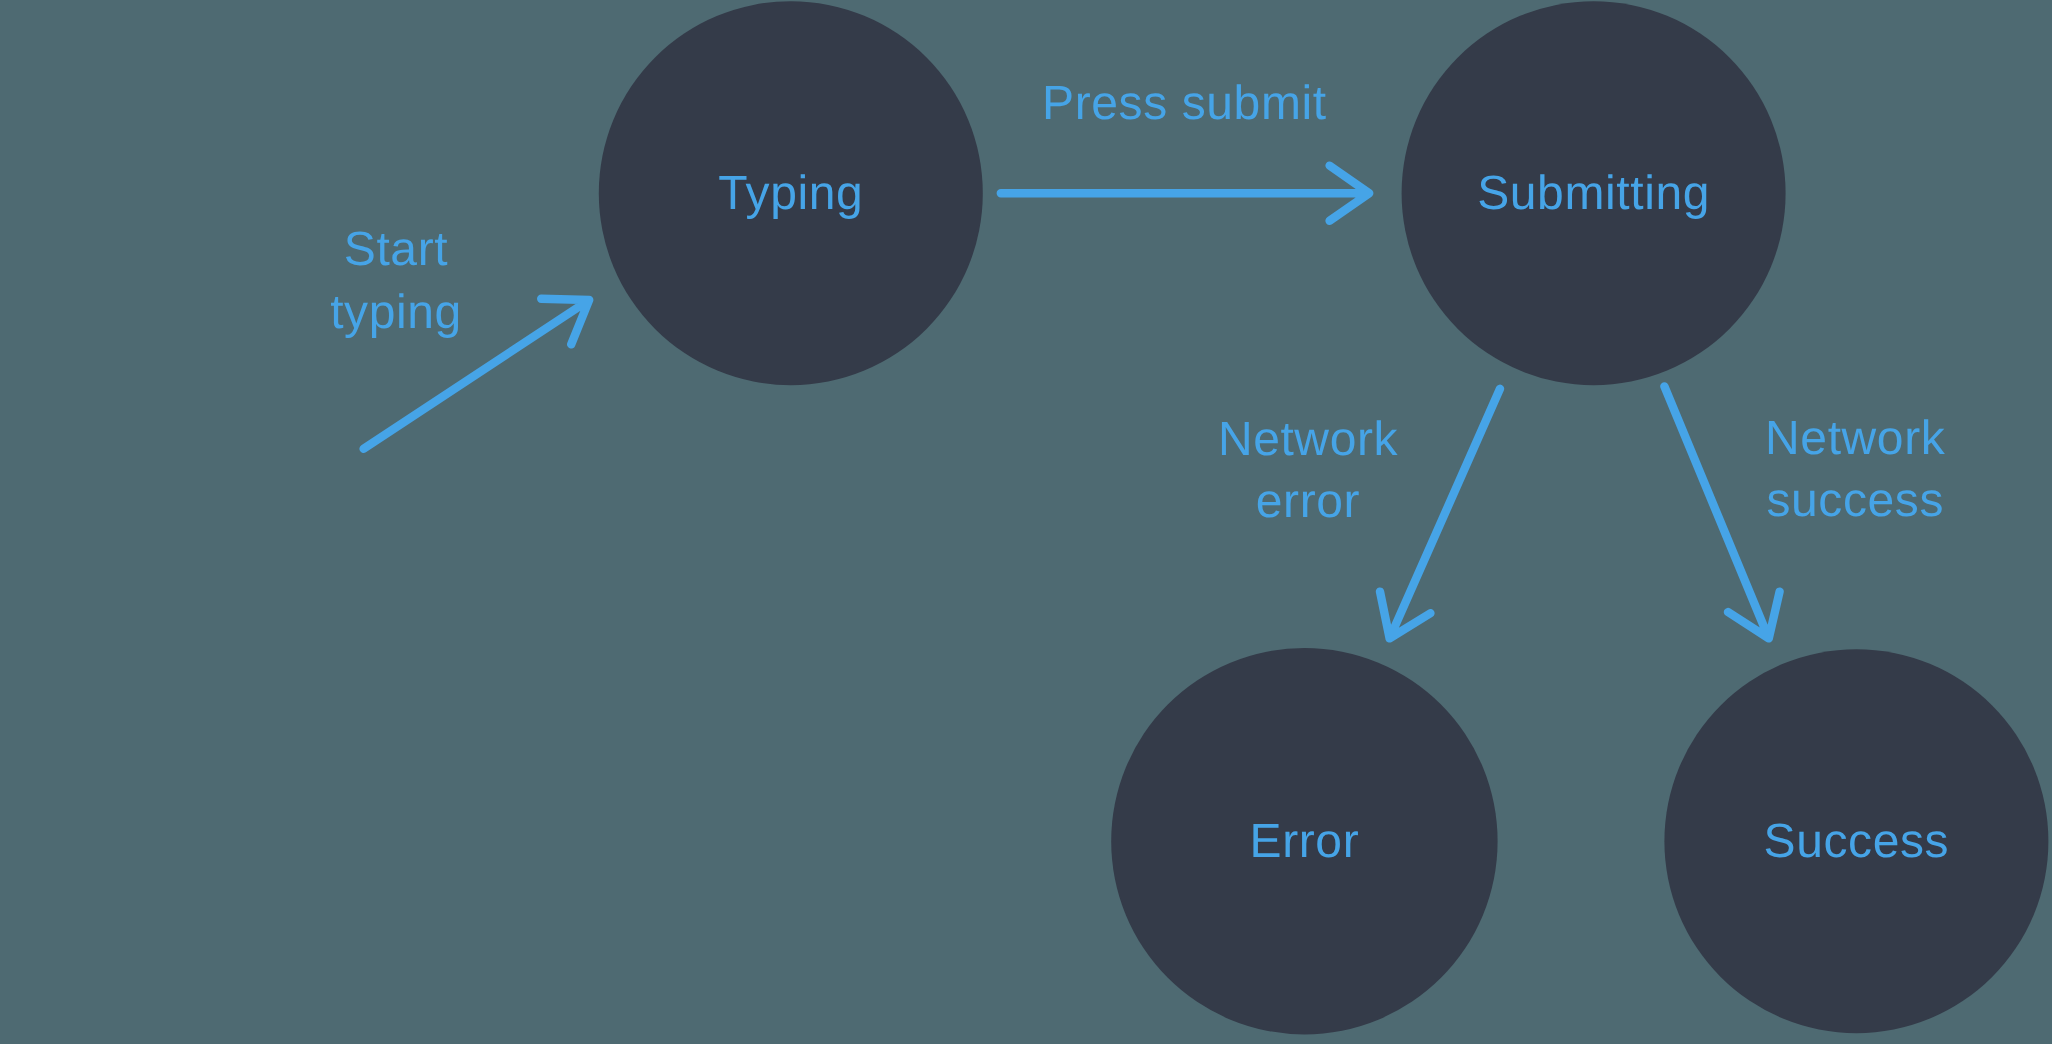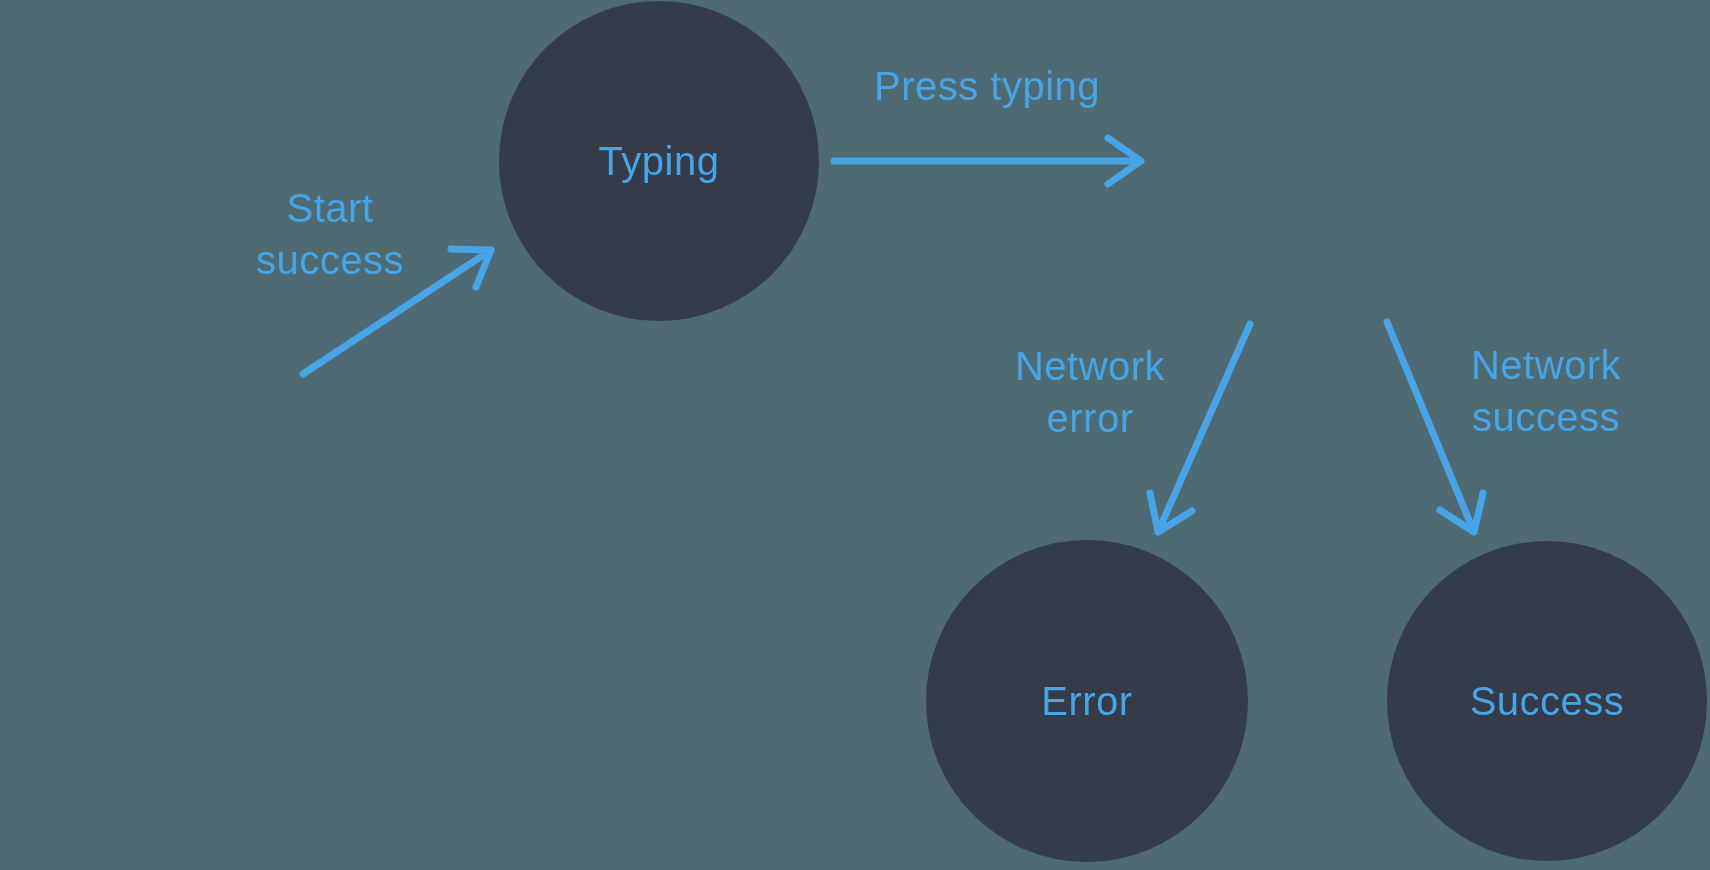--- a/index.html
+++ b/index.html
@@ -80,33 +80,36 @@
     <path d="M834 161 L1141 161 M1108 138 L1141 161 L1108 184"></path>
     <path d="M1250 324 L1158 532 M1192 511 L1158 532 L1150 493"></path>
     <path d="M1387 322 L1474 532 M1483 493 L1474 532 L1440 510"></path>
   </svg>
 
 
   <div class="node node-typing">
     <span>Typing</span>
   </div>
 
+  <div class="node node-submitting">
+    <span>Submitting</span>
+  </div>
 
   <div class="node node-error">
     <span>Error</span>
   </div>
 
   <div class="node node-success">
     <span>Success</span>
   </div>
 
   <div class="edge-label edge-start-typing">Start
-success</div>
+typing</div>
 
-  <div class="edge-label edge-press-submit">Press typing</div>
+  <div class="edge-label edge-press-submit">Press submit</div>
 
   <div class="edge-label edge-network-error">Network
 error</div>
 
   <div class="edge-label edge-network-success">Network
 success</div>
 
 </div>
 
 </body></html>

